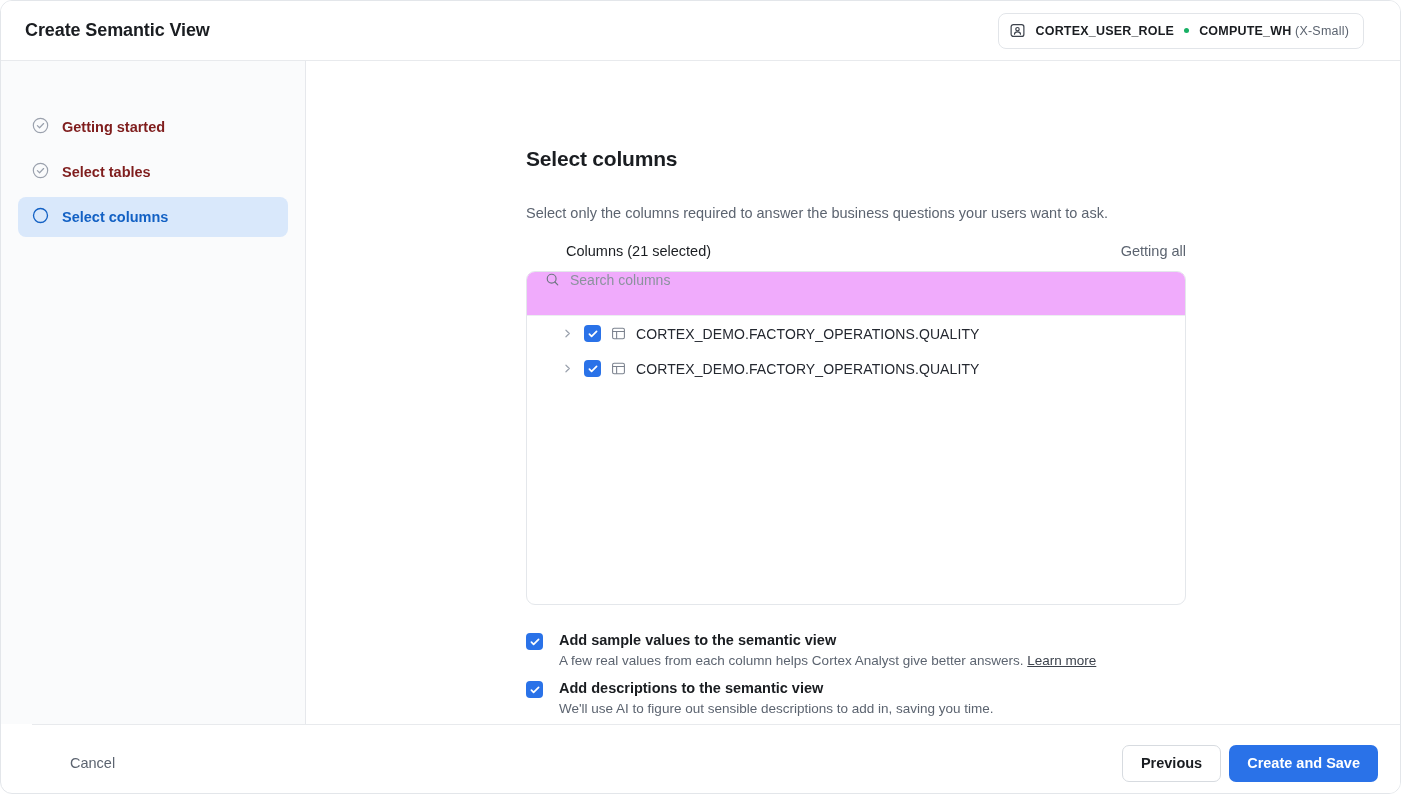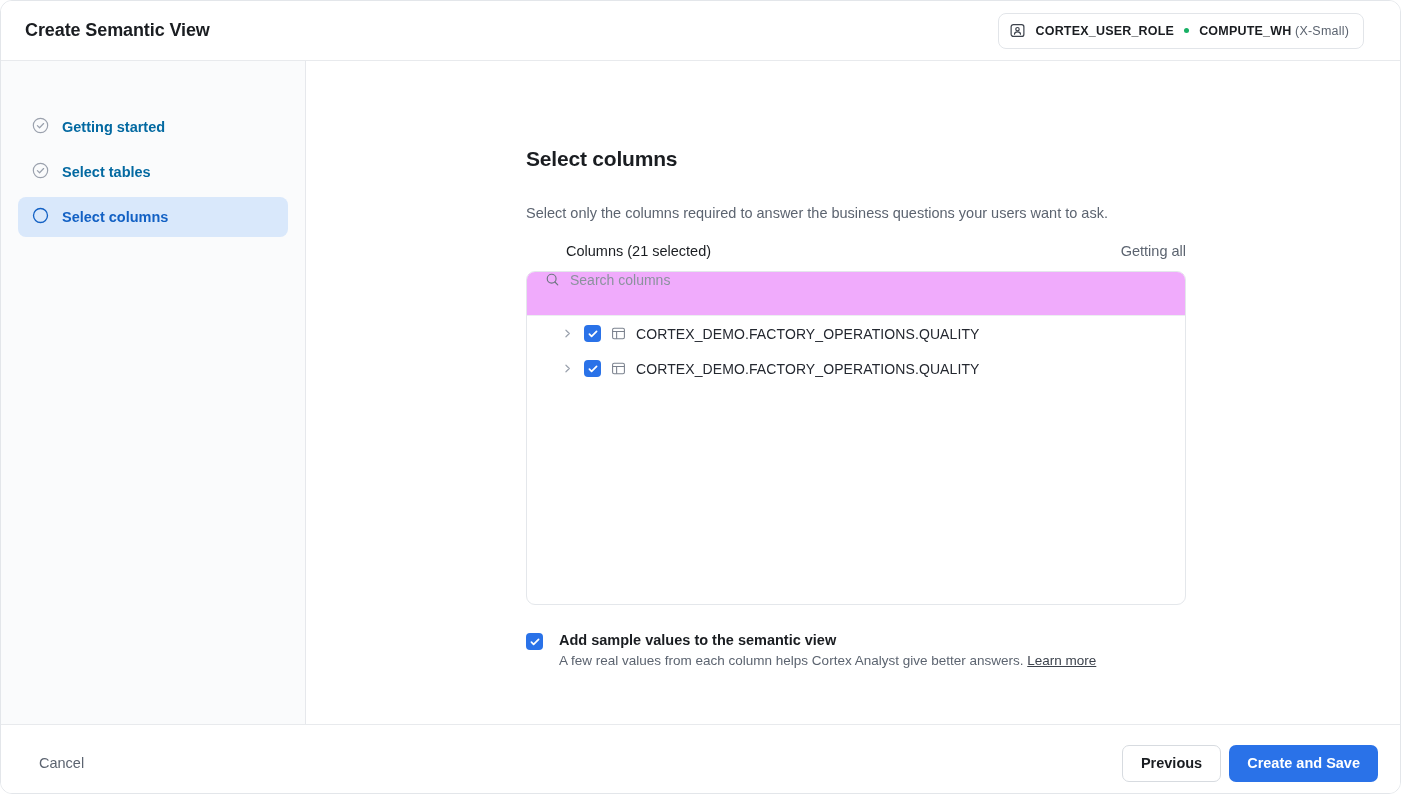--- a/index.html
+++ b/index.html
@@ -91,21 +91,21 @@
     align-items: center;
     gap: 13px;
     height: 40px;
     padding: 0 14px;
     border-radius: 8px;
     margin-bottom: 5px;
     cursor: pointer;
   }
   .side-item .label {
     font-size: 14.5px;
-    color: #0369a1;
+    color: #7f1d1d;
     font-weight: bold;
   }
   .side-item.active { background: #d9e8fb; }
   .side-item.active .label { color: #1361c4; }
 
   .content {
     flex: 1;
     padding: 86px 0 0 0;
     overflow: hidden;
   }
@@ -230,20 +230,21 @@
   
   .footer {
     height: 69px;
     min-height: 69px;
     border-top: 1px solid #e8eaed;
     display: flex;
     align-items: center;
     justify-content: space-between;
     padding: 8px 22px 0 38px;
     background: #ffffff;
+    margin-left: 31px;
   }
   .btn-cancel {
     font-size: 14.5px;
     color: #5c6470;
     background: none;
     border: none;
     cursor: pointer;
     font-family: "Liberation Sans", sans-serif;
     padding: 0;
   }
@@ -401,20 +402,31 @@
               <svg width="12" height="12" viewBox="0 0 12 12" fill="none">
                 <path d="M2.4 6.2l2.2 2.2 5-5.1" stroke="#ffffff" stroke-width="1.7" stroke-linecap="round" stroke-linejoin="round"></path>
               </svg>
             </span>
             <div class="opt-body">
               <div class="opt-title">Add sample values to the semantic view</div>
               <div class="opt-desc"><span>A few real values from each column helps Cortex Analyst give better answers.</span> <span class="learn-more">Learn more</span></div>
             </div>
           </div>
 
+          <div class="opt">
+            <span class="cb">
+              <svg width="12" height="12" viewBox="0 0 12 12" fill="none">
+                <path d="M2.4 6.2l2.2 2.2 5-5.1" stroke="#ffffff" stroke-width="1.7" stroke-linecap="round" stroke-linejoin="round"></path>
+              </svg>
+            </span>
+            <div class="opt-body">
+              <div class="opt-title">Add descriptions to the semantic view</div>
+              <div class="opt-desc">We'll use AI to figure out sensible descriptions to add in, saving you time.</div>
+            </div>
+          </div>
 
         </div>
 
       </div>
     </div>
   </div>
 
   <div class="footer">
     <button class="btn-cancel">Cancel</button>
     <div class="footer-right">

